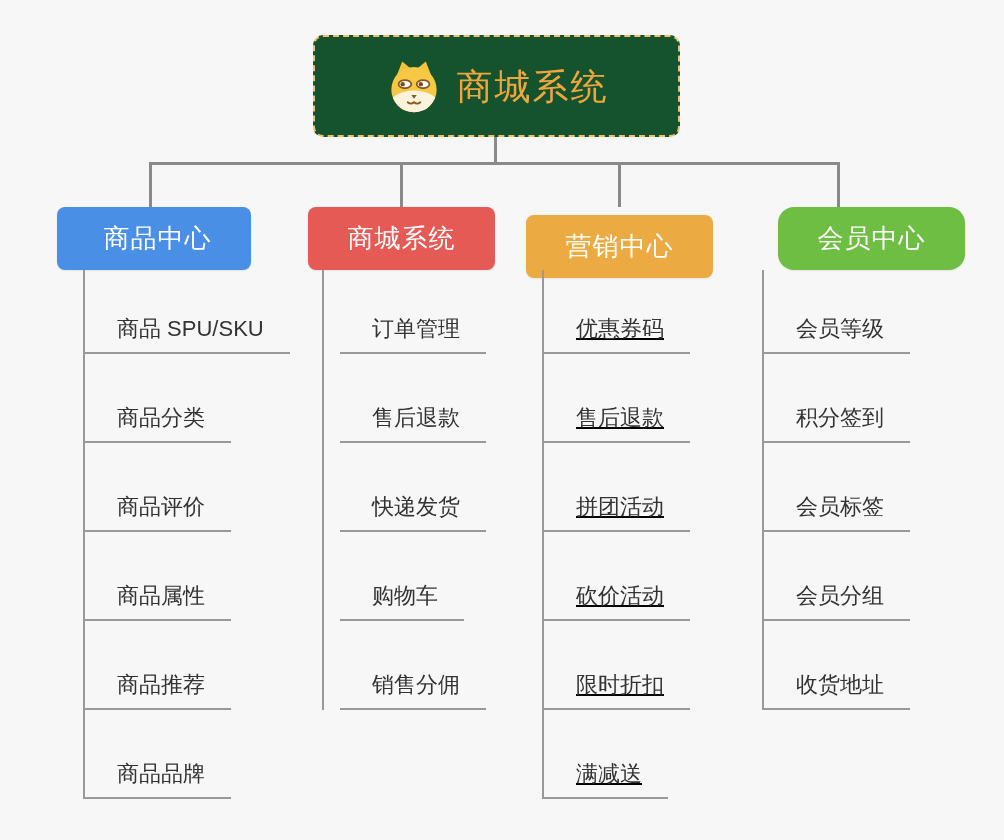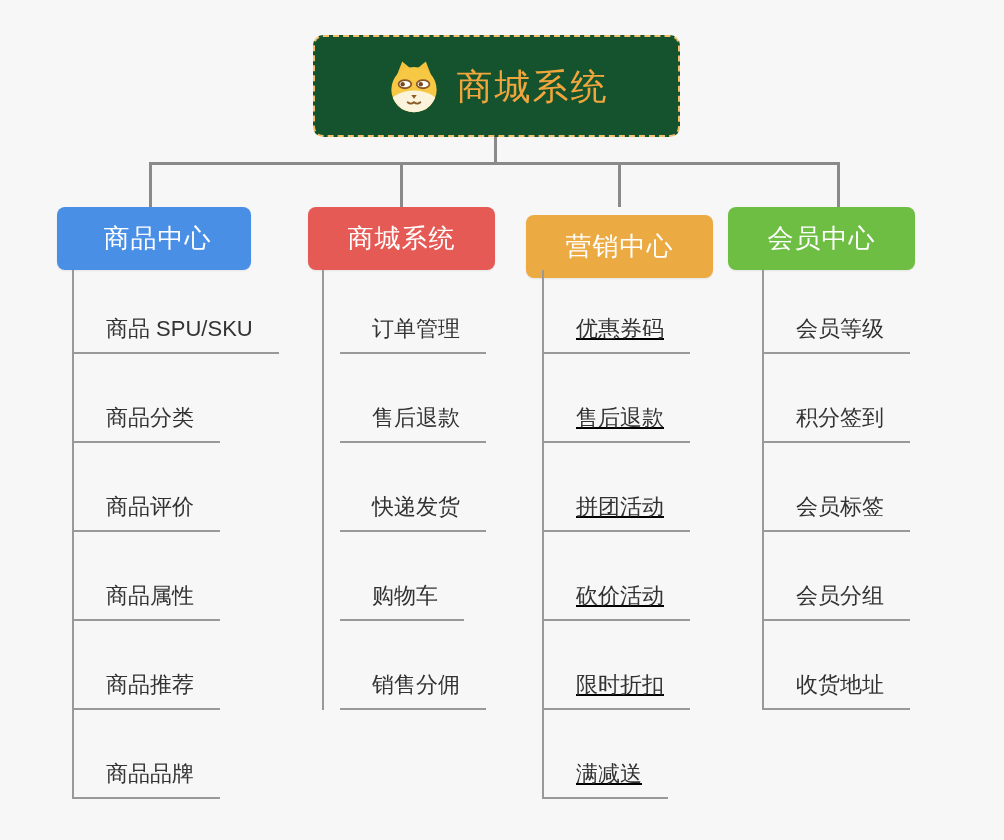--- a/index.html
+++ b/index.html
@@ -30,27 +30,27 @@
   .hbar{left:149px;top:162px;width:691px;height:3px;}
   .drop{top:163px;width:3px;height:44px;}
   .drop1{left:149px;} .drop2{left:400px;} .drop3{left:618px;} .drop4{left:837px;}
   
   .branch-box{
     position:absolute;top:207px;width:187px;height:63px;
     border-radius:8px;display:flex;align-items:center;justify-content:center;
     color:#ffffff;font-size:26px;letter-spacing:1px;
     box-shadow:0 1px 2px rgba(0,0,0,0.08);
   }
-  .bb1{left:57px;} .bb2{left:308px;} .bb3{left:526px;margin-top:8px;} .bb4{left:728px;}
+  .bb1{left:57px;} .bb2{left:308px;} .bb3{left:526px;margin-top:8px;} .bb4{left:778px;border-radius:16px;}
   
   .col{
     position:absolute;top:270px;
     border-left:2px solid var(--line,#999999);
   }
-  .c1{left:72px;} .c2{left:322px;padding-left:16px;} .c3{left:542px;text-decoration:underline;} .c4{left:762px;}
+  .c1{left:83px;} .c2{left:322px;padding-left:16px;} .c3{left:542px;text-decoration:underline;} .c4{left:762px;}
   .item{
     box-sizing:border-box;height:89px;width:fit-content;
     display:flex;align-items:flex-end;white-space:nowrap;
     padding:0 26px 8px 32px;
     border-bottom:2px solid var(--line,#999999);
     font-size:22px;color:var(--text,#333333);
     cursor:default;
   }
   .item:first-child{height:84px;}
 </style>

